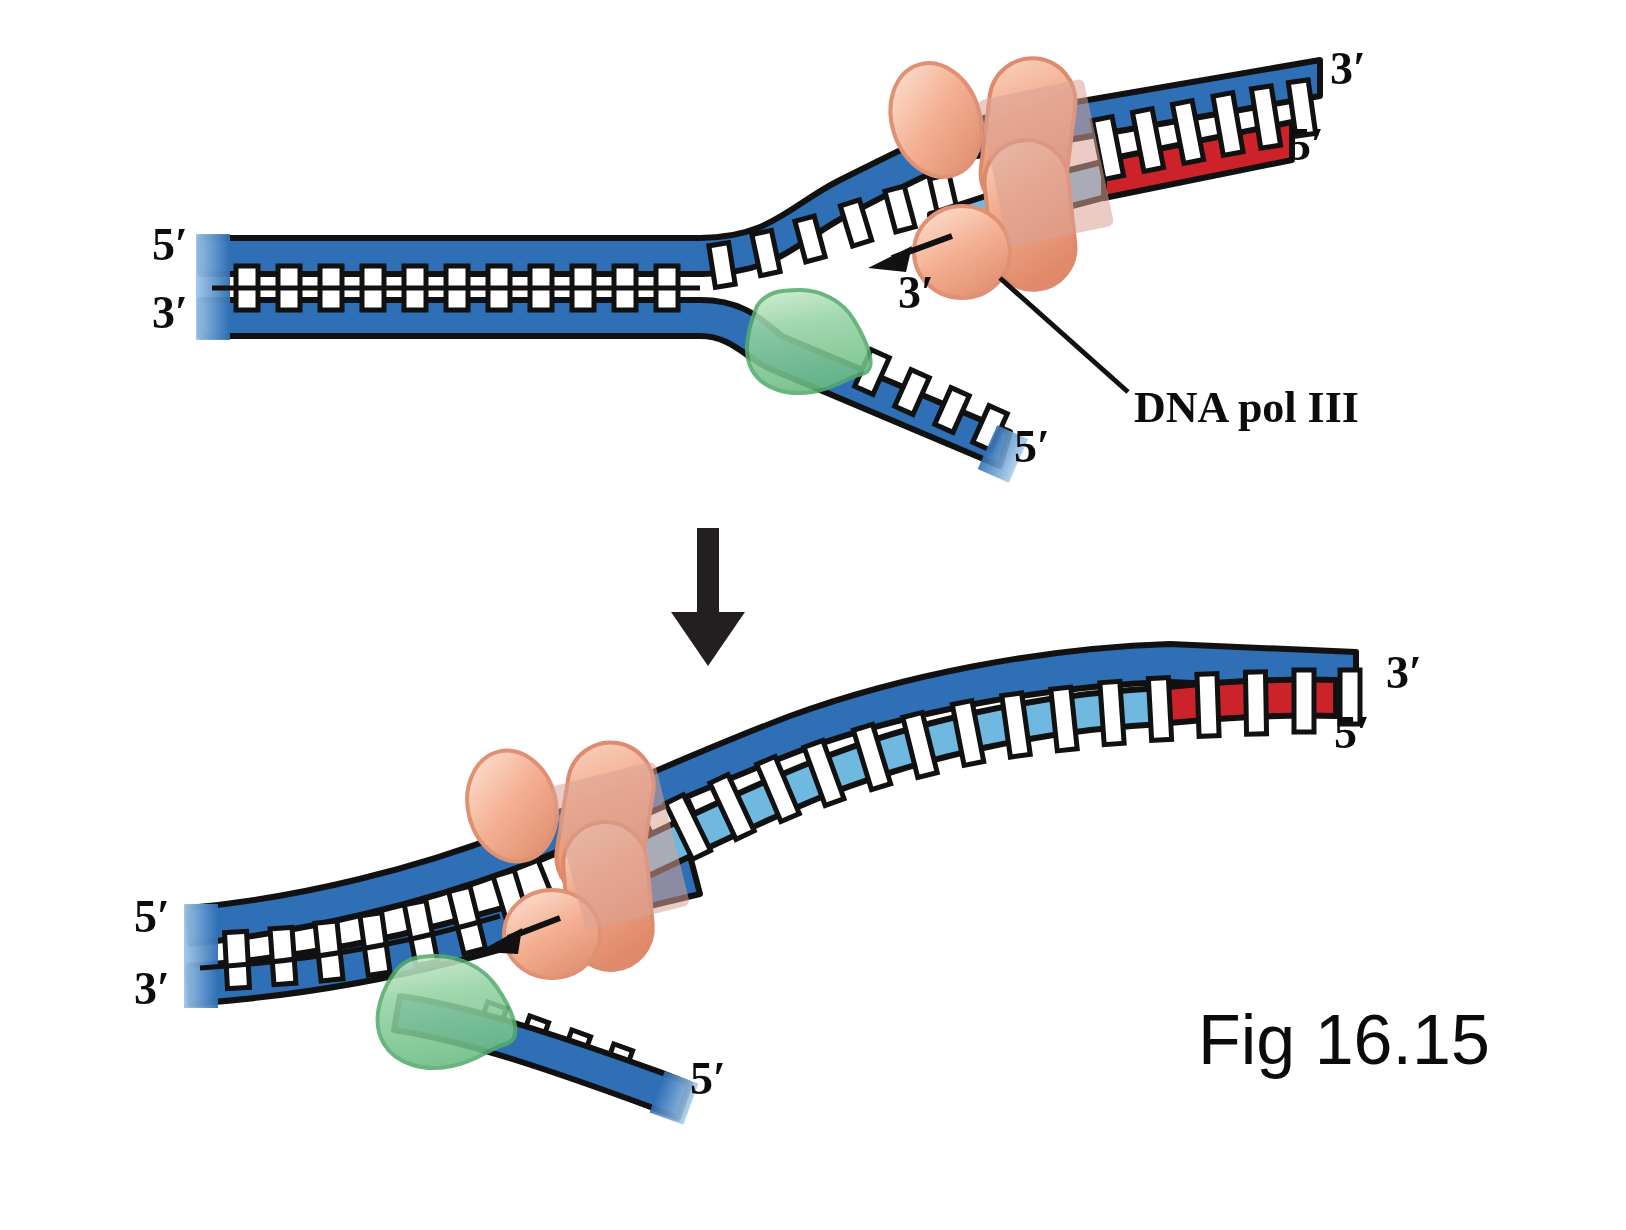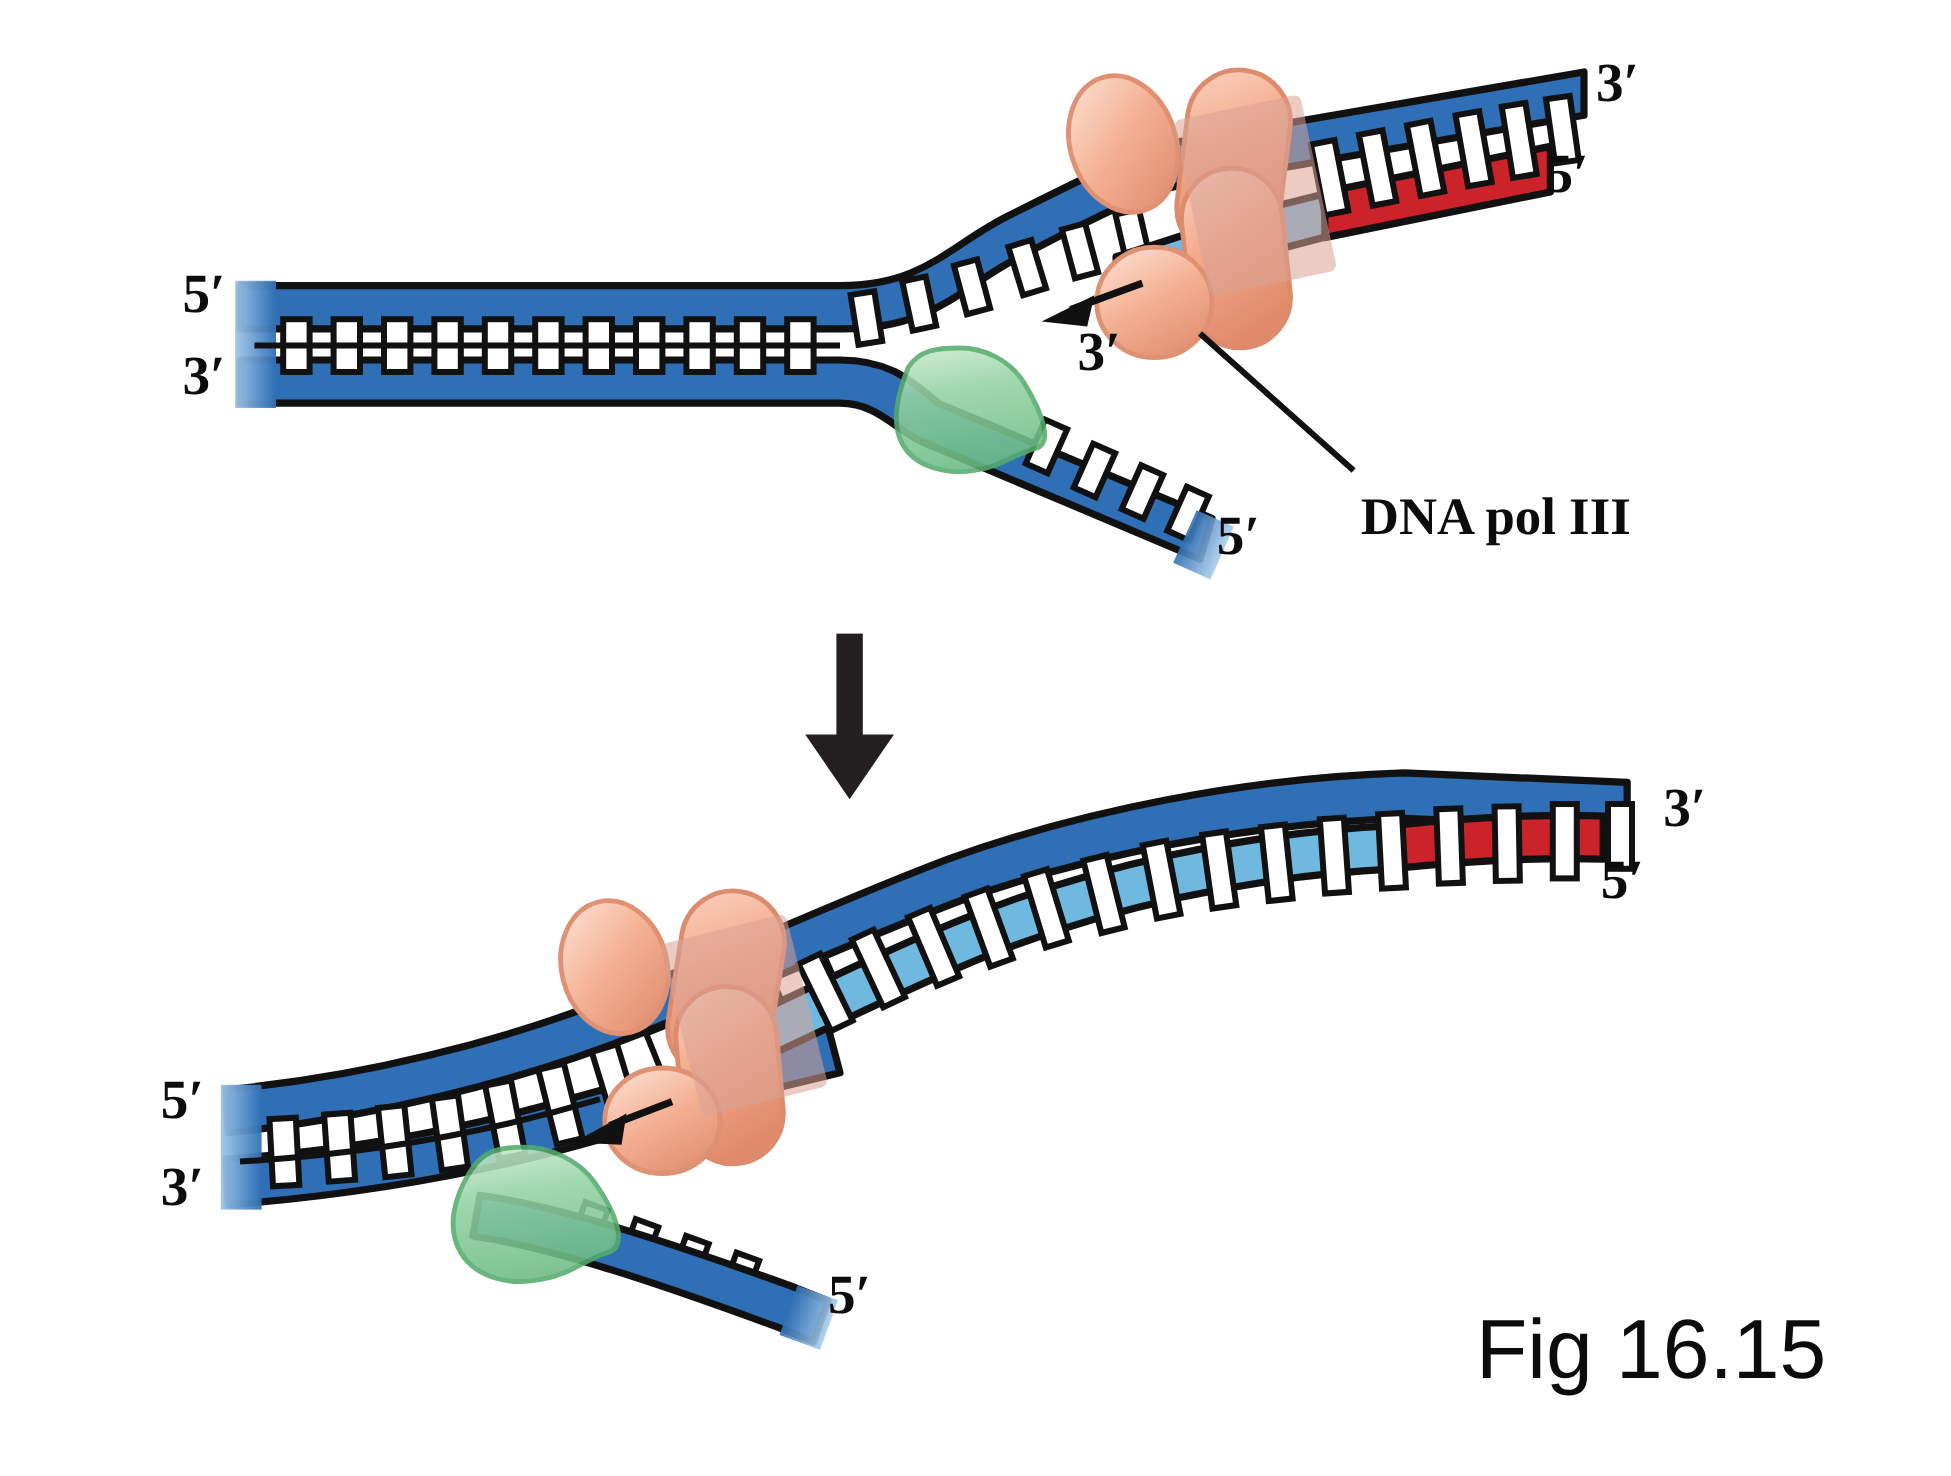--- a/index.html
+++ b/index.html
@@ -295,21 +295,21 @@
   </g>
 </svg>
 
 <div class="lbl lbl-prime" style="left:152px;top:218px;">5′</div>
 <div class="lbl lbl-prime" style="left:152px;top:286px;">3′</div>
 <div class="lbl lbl-prime" style="left:1330px;top:42px;">3′</div>
 <div class="lbl lbl-prime" style="left:1288px;top:118px;">5′</div>
 <div class="lbl lbl-prime" style="left:1014px;top:420px;">5′</div>
 <div class="lbl lbl-prime" style="left:898px;top:266px;">3′</div>
 
-<div class="lbl lbl-pol" style="left:1134px;top:382px;margin-top:23px;">DNA pol III</div>
+<div class="lbl lbl-pol" style="left:1134px;top:382px;">DNA pol III</div>
 
 <div class="lbl lbl-prime" style="left:134px;top:890px;">5′</div>
 <div class="lbl lbl-prime" style="left:134px;top:962px;">3′</div>
 <div class="lbl lbl-prime" style="left:1386px;top:646px;">3′</div>
 <div class="lbl lbl-prime" style="left:1334px;top:706px;">5′</div>
 <div class="lbl lbl-prime" style="left:690px;top:1052px;">5′</div>
 
-<div class="lbl lbl-fig" style="left:1198px;top:1084px;margin-left:32px;">Fig 16.15</div>
+<div class="lbl lbl-fig" style="left:1198px;top:1000px;">Fig 16.15</div>
 
 </body></html>

